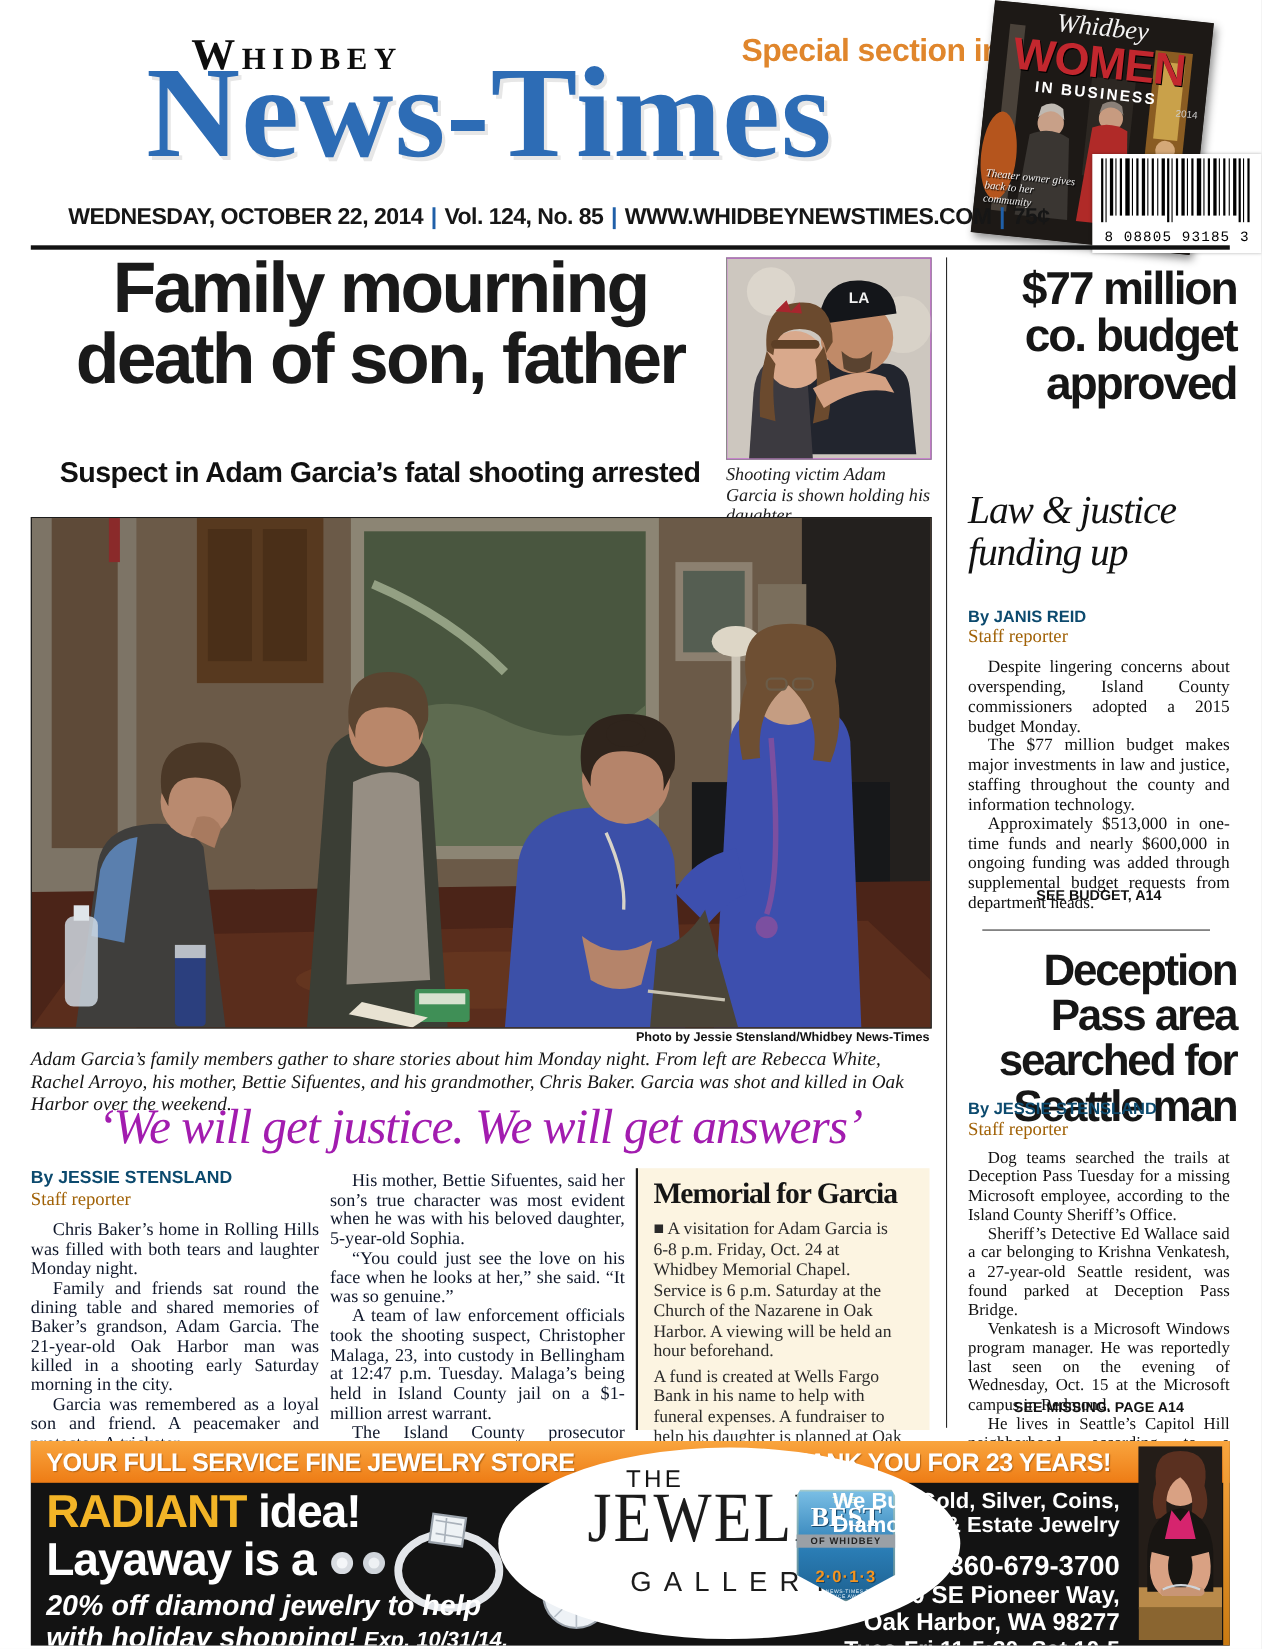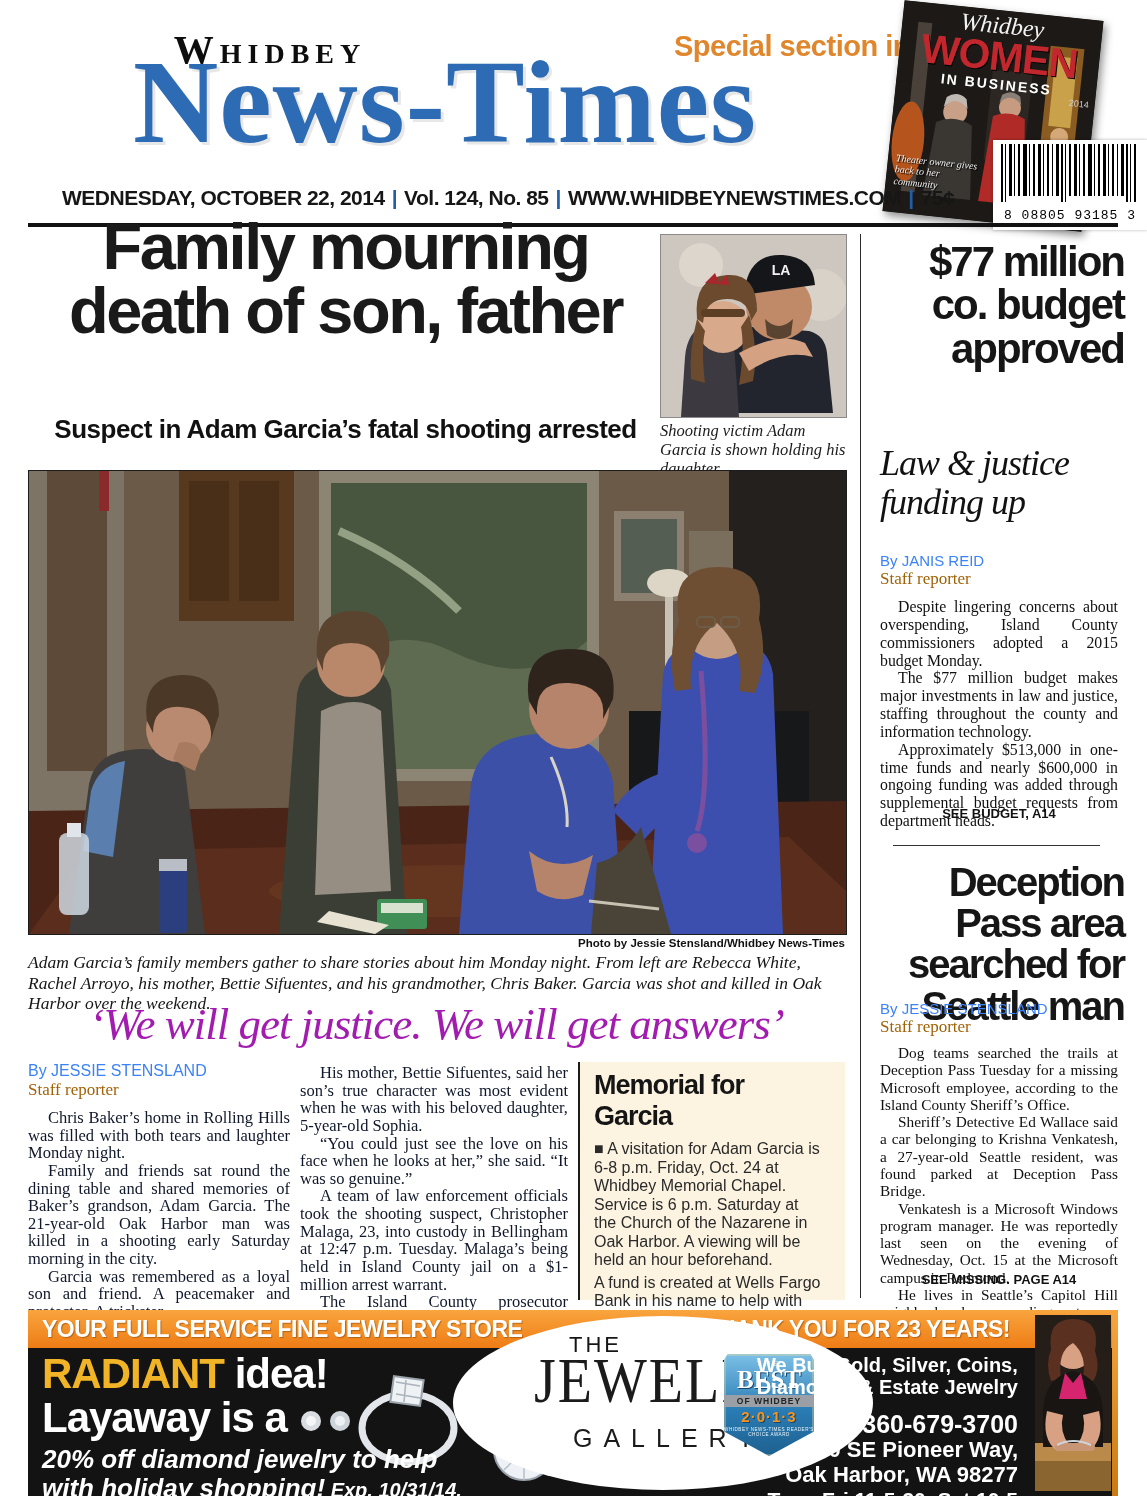--- a/index.html
+++ b/index.html
@@ -25,41 +25,41 @@
   .mag-brand{left:0;top:2px;width:100%;text-align:center;font-style:italic;font-size:24px;color:#f3f3f3;}
   .mag-women{left:0;top:26px;width:100%;text-align:center;font-weight:bold;font-size:41px;
              color:#c2272e;letter-spacing:-1px;line-height:1;text-shadow:1px 1px 0 #000;}
   .mag-inbiz{left:0;top:66px;width:100%;text-align:center;color:#fff;font-size:14px;letter-spacing:2px;font-weight:bold;}
   .mag-year{right:6px;top:80px;color:#ccc;font-size:9px;}
   .mag-teaser{left:8px;bottom:26px;width:86px;color:#eee;font-style:italic;font-size:10px;line-height:1.15;text-shadow:1px 1px 1px #000;}
   .barcode{left:993px;top:140px;width:154px;height:90px;background:#fff;box-shadow:0 0 3px rgba(0,0,0,.3);}
   .barcode-digits{left:0;top:68px;width:100%;text-align:center;font-family:"Liberation Mono",monospace;font-size:13px;color:#000;letter-spacing:1px;}
 
   
-  .headline{left:28px;top:215px;width:635px;text-align:center;font-weight:bold;
+  .headline{left:28px;top:230px;width:635px;text-align:center;font-weight:bold;
             font-size:65px;line-height:.99;letter-spacing:-2.5px;color:#1a1a1a;}
   .headline span{display:block;}
   .subhead{left:28px;top:414px;width:635px;text-align:center;font-weight:bold;font-size:26px;letter-spacing:-0.5px;color:#111;}
   .portrait{left:660px;top:234px;width:185px;height:182px;border:1px solid #8a8a8a;overflow:hidden;background:#d946ef;}
   .portrait-cap{left:660px;top:422px;width:192px;font-style:italic;font-size:16.5px;line-height:1.15;color:#1c1c1c;}
   .main-photo{left:28px;top:470px;width:817px;height:463px;border:1px solid #1c1c1c;overflow:hidden;background:#5c4b3c;}
   .credit{left:28px;top:937px;width:817px;text-align:right;font-weight:bold;font-size:11.5px;color:#111;}
   .main-cap{left:28px;top:952px;width:817px;font-style:italic;font-size:17.5px;line-height:1.18;color:#151515;}
   .pullquote{left:28px;top:998px;width:817px;text-align:center;font-style:italic;
              font-size:45px;letter-spacing:-1px;color:#a21caf;}
 
-  .byline{font-weight:normal;font-size:16px;color:#3b82f6;}
+  .byline{font-weight:bold;font-size:16px;color:#0c4a6e;}
   .byrole{font-size:17px;color:#a16207;margin-bottom:9px;}
   p.body{margin:0;font-size:16.5px;line-height:1.07;text-align:justify;text-indent:20px;color:#0f172a;}
   .col1{left:28px;top:1062px;width:262px;}
   .col2{left:300px;top:1064px;width:268px;}
   .jump{text-align:center;font-weight:bold;font-size:13px;letter-spacing:-0.3px;margin-top:12px;color:#111;}
 
   .membox{left:578px;top:1062px;width:267px;height:238px;background:#fcf4e1;
-          border-left:2px solid #1c1c1c;box-sizing:border-box;padding:8px 24px 8px 14px;}
+          border-left:2px solid #1c1c1c;box-sizing:border-box;padding:8px 24px 8px 14px;font-family:Liberation Serif, serif;}
   .membox h3{margin:0 0 8px 0;font-size:27px;letter-spacing:-1px;color:#151515;}
   .membox p{margin:0 0 4px 0;font-size:16px;line-height:1.16;color:#2a2a2a;}
 
   
   .vrule{left:860px;top:234px;width:1px;height:1064px;background:#2a2a2a;}
   .sb-head{left:880px;width:244px;font-weight:bold;font-size:42px;line-height:1.03;letter-spacing:-2px;color:#161616;text-align:right;}
   .sb-deck{left:880px;top:444px;width:244px;font-style:italic;font-size:36px;line-height:1.07;letter-spacing:-1px;color:#111;}
   .sb-byline{left:880px;width:240px;}
   .sb-byline .byline{font-size:15px;}
   .sb-paras{left:880px;width:238px;}
@@ -83,21 +83,21 @@
   .ad-l1{font-weight:bold;font-size:42px;letter-spacing:-1px;line-height:1.04;}
   .ad-accent{color:#f2b427;}
   .ad-offer{font-weight:bold;font-style:italic;font-size:26px;line-height:1.12;margin-top:6px;width:440px;}
   .ad-exp{font-size:20px;}
   .badge{position:absolute;left:696px;top:44px;width:90px;height:102px;z-index:4;
          background:linear-gradient(#7cc0e6 0%,#2a7cb4 55%,#1d608f 100%);
          clip-path:polygon(4% 0,96% 0,100% 6%,100% 76%,50% 100%,0 76%,0 6%);
          text-align:center;color:#fff;box-shadow:0 0 0 2px rgba(240,220,150,.35) inset;}
   .badge .b-the{font-size:8px;letter-spacing:3px;margin-top:5px;color:#fdf3c8;}
   .badge .b-best{font-size:25px;font-weight:bold;font-family:"Liberation Serif",serif;line-height:.95;text-shadow:1px 1px 0 #14476b;}
-  .badge .b-rib{background:#9aa0a6;color:#222;font-size:8.5px;letter-spacing:1px;margin:3px -2px 1px;padding:1px 0;font-weight:bold;}
+  .badge .b-rib{background:#9aa0a6;color:#222;font-size:8.5px;letter-spacing:1px;margin:3px -2px 18px;padding:1px 0;font-weight:bold;}
   .badge .b-year{color:#f5941e;font-weight:bold;font-size:15px;letter-spacing:1px;text-shadow:1px 1px 0 #14476b;}
   .badge .b-small{font-size:4.6px;letter-spacing:.5px;line-height:1.25;margin-top:2px;color:#eaf4fb;}
   .ad-right{position:absolute;right:100px;top:44px;z-index:4;color:#fff;text-align:right;font-weight:bold;}
   .ad-buy{font-size:20px;line-height:1.12;text-align:center;}
   .ad-phone{font-size:25px;margin-top:12px;line-height:1.1;}
   .ad-addr{font-size:22px;line-height:1.12;}
   .ad-hours{font-size:21px;line-height:1.15;}
   .ad-woman{position:absolute;right:7px;top:5px;width:76px;height:176px;z-index:5;overflow:hidden;background:#201a16;}
   .ad-jewels{position:absolute;left:290px;top:40px;width:260px;height:144px;z-index:2;}
 </style>

